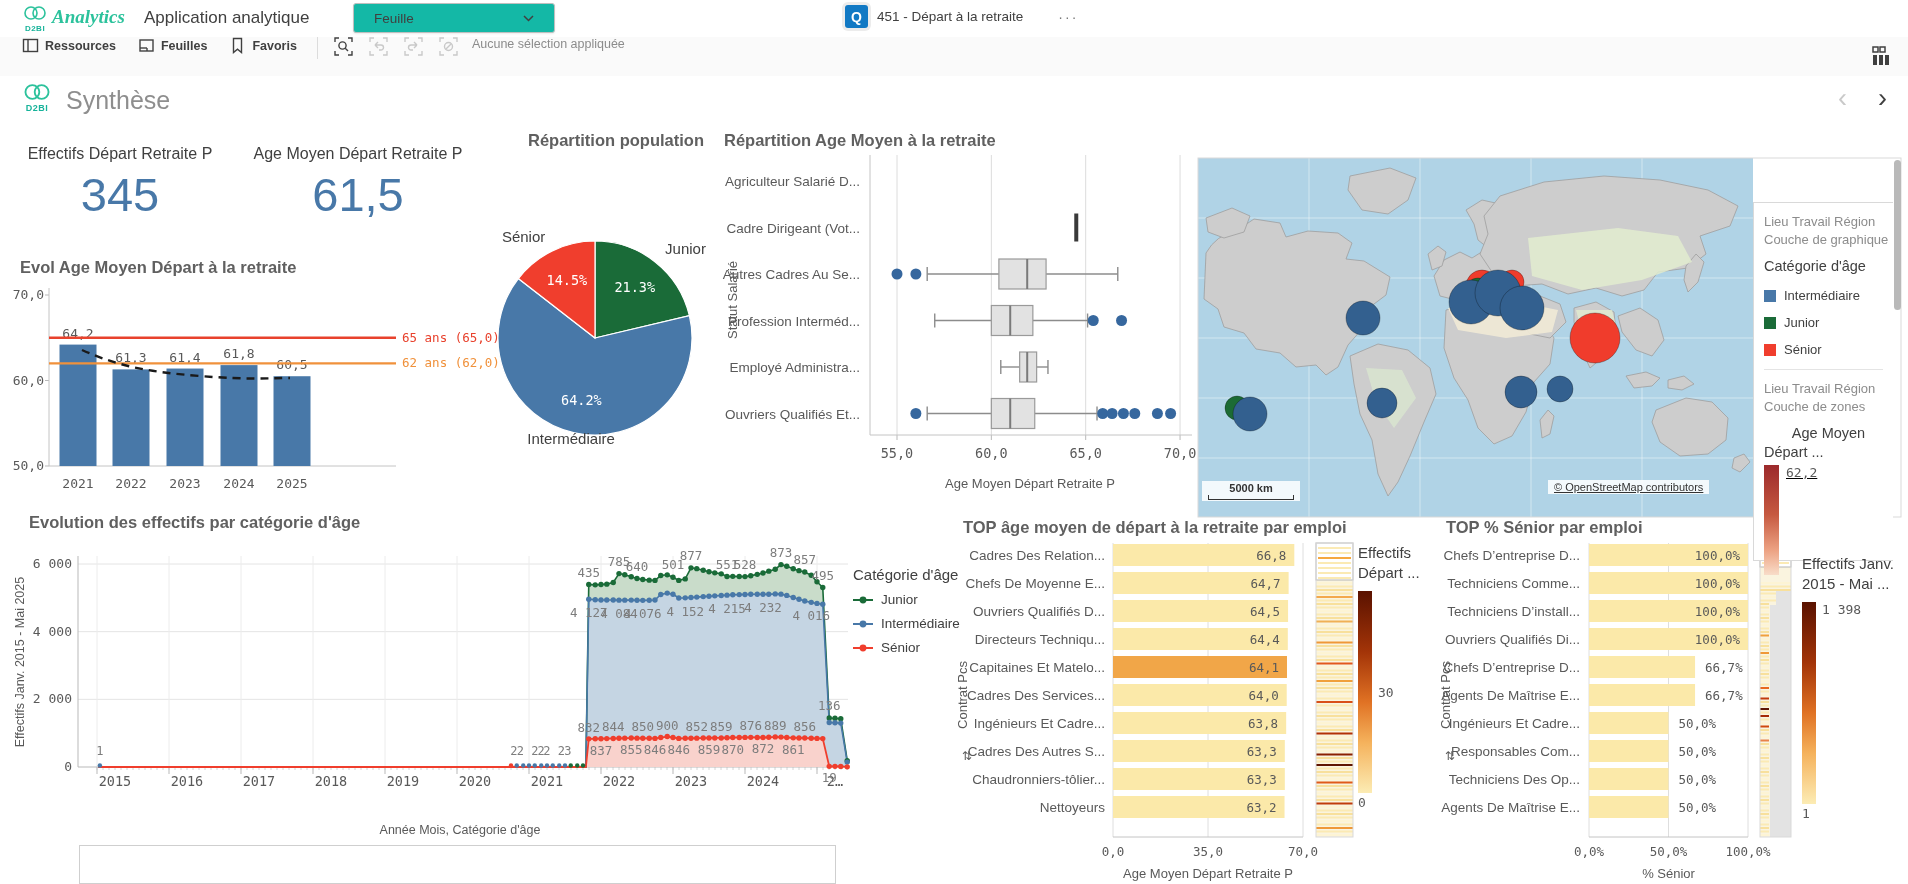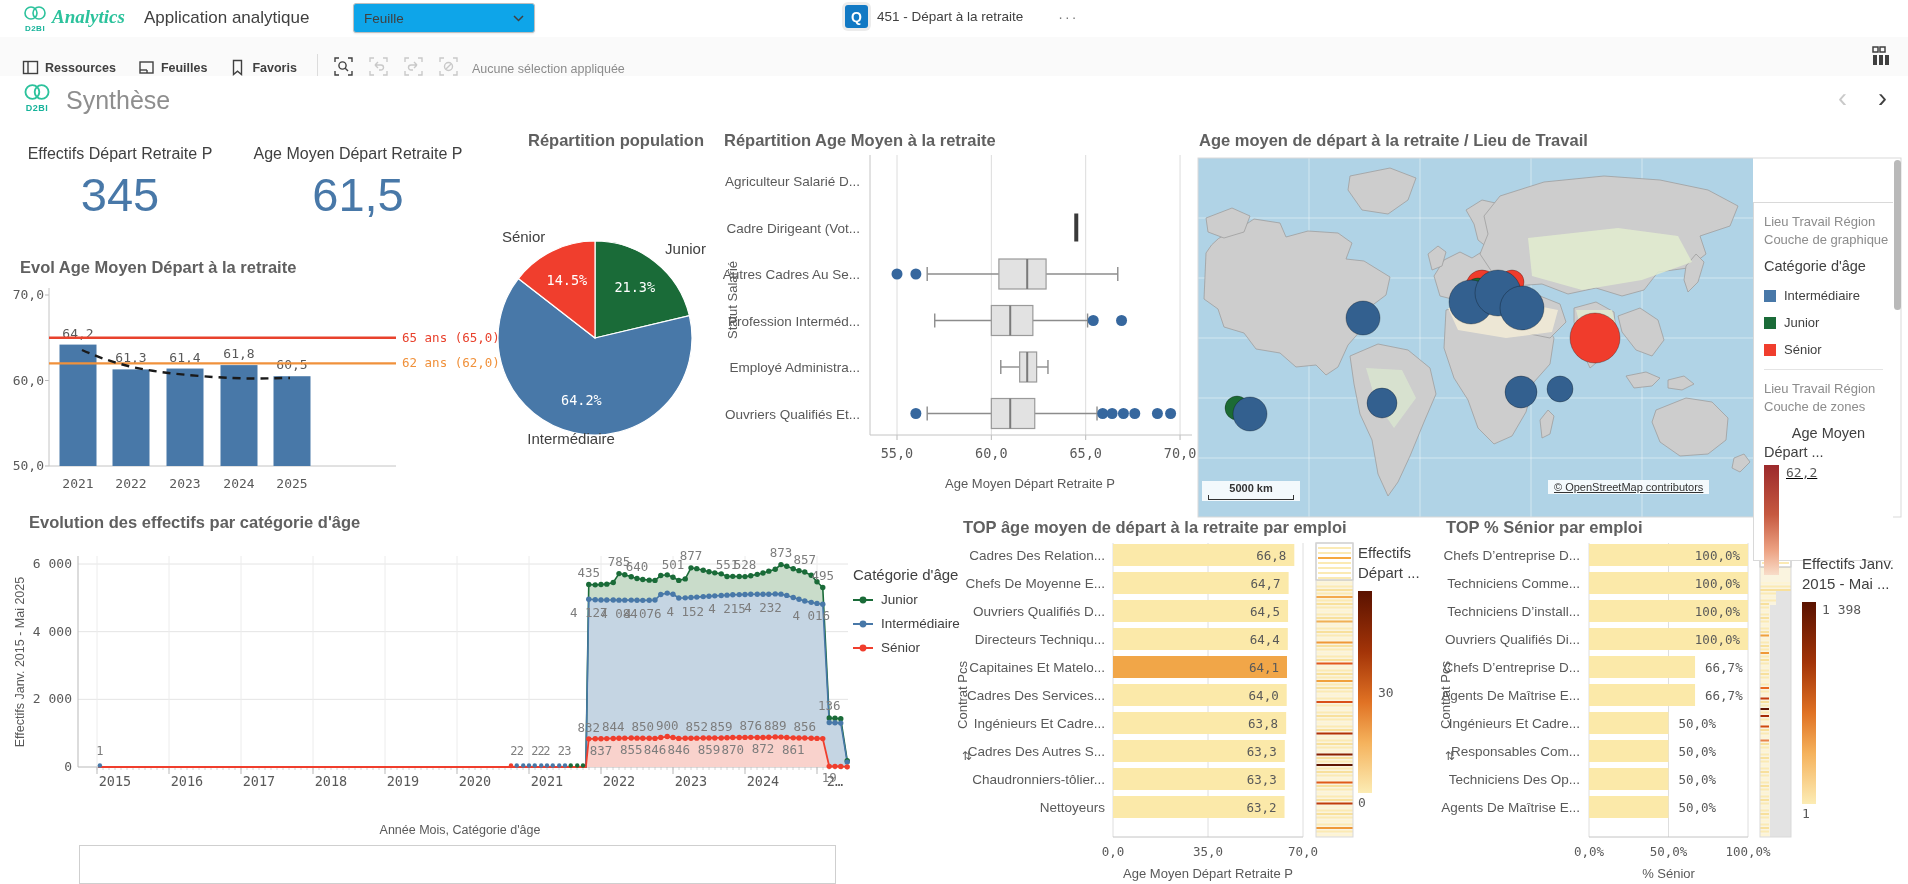--- a/index.html
+++ b/index.html
@@ -5,27 +5,27 @@
   html,body{margin:0;padding:0;background:#fff;font-family:"Liberation Sans",sans-serif;}
   #stage{position:relative;width:1908px;height:884px;overflow:hidden;background:#fff;}
   .abs{position:absolute;}
   
   #appbar{left:0;top:0;width:1908px;height:37px;background:#fff;border-bottom:1px solid #e3e3e3;}
   .logo-wrap{left:22px;top:3px;display:flex;align-items:center;gap:4px;}
   .logo-rings{width:26px;height:20px;}
   .logo-sub{font-size:8px;font-weight:bold;color:#17b39a;letter-spacing:.5px;text-align:center;line-height:4px;}
   .logo-text{font-family:"Liberation Serif",serif;font-style:italic;font-weight:bold;font-size:19px;color:#2cc29c;}
   .app-title{left:144px;top:8px;font-size:17px;color:#404040;}
-  .sheet-select{left:353px;top:3px;width:160px;height:28px;border:1px solid #bfbfbf;border-radius:3px;background:#0ea5e9;display:flex;align-items:center;justify-content:space-between;padding:0 10px;font-size:13.5px;color:#404040;box-shadow:0 1px 2px rgba(0,0,0,.08);}
+  .sheet-select{left:353px;top:3px;width:160px;height:28px;border:1px solid #bfbfbf;border-radius:3px;background:#14b8a6;display:flex;align-items:center;justify-content:space-between;padding:0 20px;font-size:13.5px;color:#404040;box-shadow:0 1px 2px rgba(0,0,0,.08);}
   .doc-chip{left:845px;top:5px;display:flex;align-items:center;gap:9px;}
   .doc-q{width:23px;height:23px;background:#1279c4;border-radius:3px;color:#fff;font-weight:bold;font-size:14px;display:flex;align-items:center;justify-content:center;box-shadow:0 0 0 3px #ececec;}
   .doc-title{font-size:13.5px;color:#404040;}
   .doc-more{margin-left:26px;color:#7a7a7a;font-size:14px;letter-spacing:2px;}
   
-  #toolbar{left:0;top:37px;width:1908px;height:39px;background:#fafafa;border-bottom:1px solid #e0e0e0;display:flex;align-items:flex-end;}
+  #toolbar{left:0;top:37px;width:1908px;height:39px;background:#fafafa;border-bottom:1px solid #e0e0e0;display:flex;align-items:flex-start;}
   .tb-item{display:flex;align-items:center;gap:6px;font-size:12.5px;font-weight:bold;color:#404040;margin-left:22px;}
   .tb-sep{width:1px;height:22px;background:#dcdcdc;margin-left:20px;}
   .tb-ico{width:17px;height:17px;}
   .sel-ico{width:19px;height:19px;margin-left:16px;}
   .sel-text{font-size:12.5px;color:#8c8c8c;margin-left:14px;}
   .tb-right{position:absolute;right:16px;top:46px;width:20px;height:20px;}
   
   #sheetbar{left:0;top:76px;width:1908px;height:44px;background:#fff;}
   .sheet-logo{left:20px;top:82px;width:34px;height:32px;text-align:center;}
   .sheet-title{left:66px;top:86px;font-size:25px;color:#8e8e8e;}
@@ -152,21 +152,20 @@
   <div class="val">345</div>
 </div>
 <div class="abs kpi" style="left:238px;top:145px;">
   <div class="lab">Age Moyen Départ Retraite P</div>
   <div class="val">61,5</div>
 </div>
 
 <div class="abs ctitle" style="left:20px;top:258px;">Evol Age Moyen Départ à la retraite</div>
 <div class="abs ctitle" style="left:528px;top:131px;">Répartition population</div>
 <div class="abs ctitle" style="left:724px;top:131px;">Répartition Age Moyen à la retraite</div>
-<div class="abs ctitle" style="left:1199px;top:131px;">Age moyen de départ à la retraite / Lieu de Travail</div>
 <div class="abs ctitle" style="left:29px;top:513px;">Evolution des effectifs par catégorie d'âge</div>
 <div class="abs ctitle" style="left:963px;top:518px;">TOP âge moyen de départ à la retraite par emploi</div>
 <div class="abs ctitle" style="left:1446px;top:518px;">TOP % Sénior par emploi</div>
 
 <svg class="abs" id="charts" style="left:0;top:0;" width="1908" height="884">
       <g>
         <text x="44" y="299" fill="#595959" font-size="13" text-anchor="end" style="font-family: &quot;DejaVu Sans Mono&quot;, monospace;">70,0</text>
         <line x1="45" y1="295" x2="49" y2="295" stroke="#b9b9b9" stroke-width="1"></line>
         <text x="44" y="384.5" fill="#595959" font-size="13" text-anchor="end" style="font-family: &quot;DejaVu Sans Mono&quot;, monospace;">60,0</text>
         <line x1="45" y1="380.5" x2="49" y2="380.5" stroke="#b9b9b9" stroke-width="1"></line>

